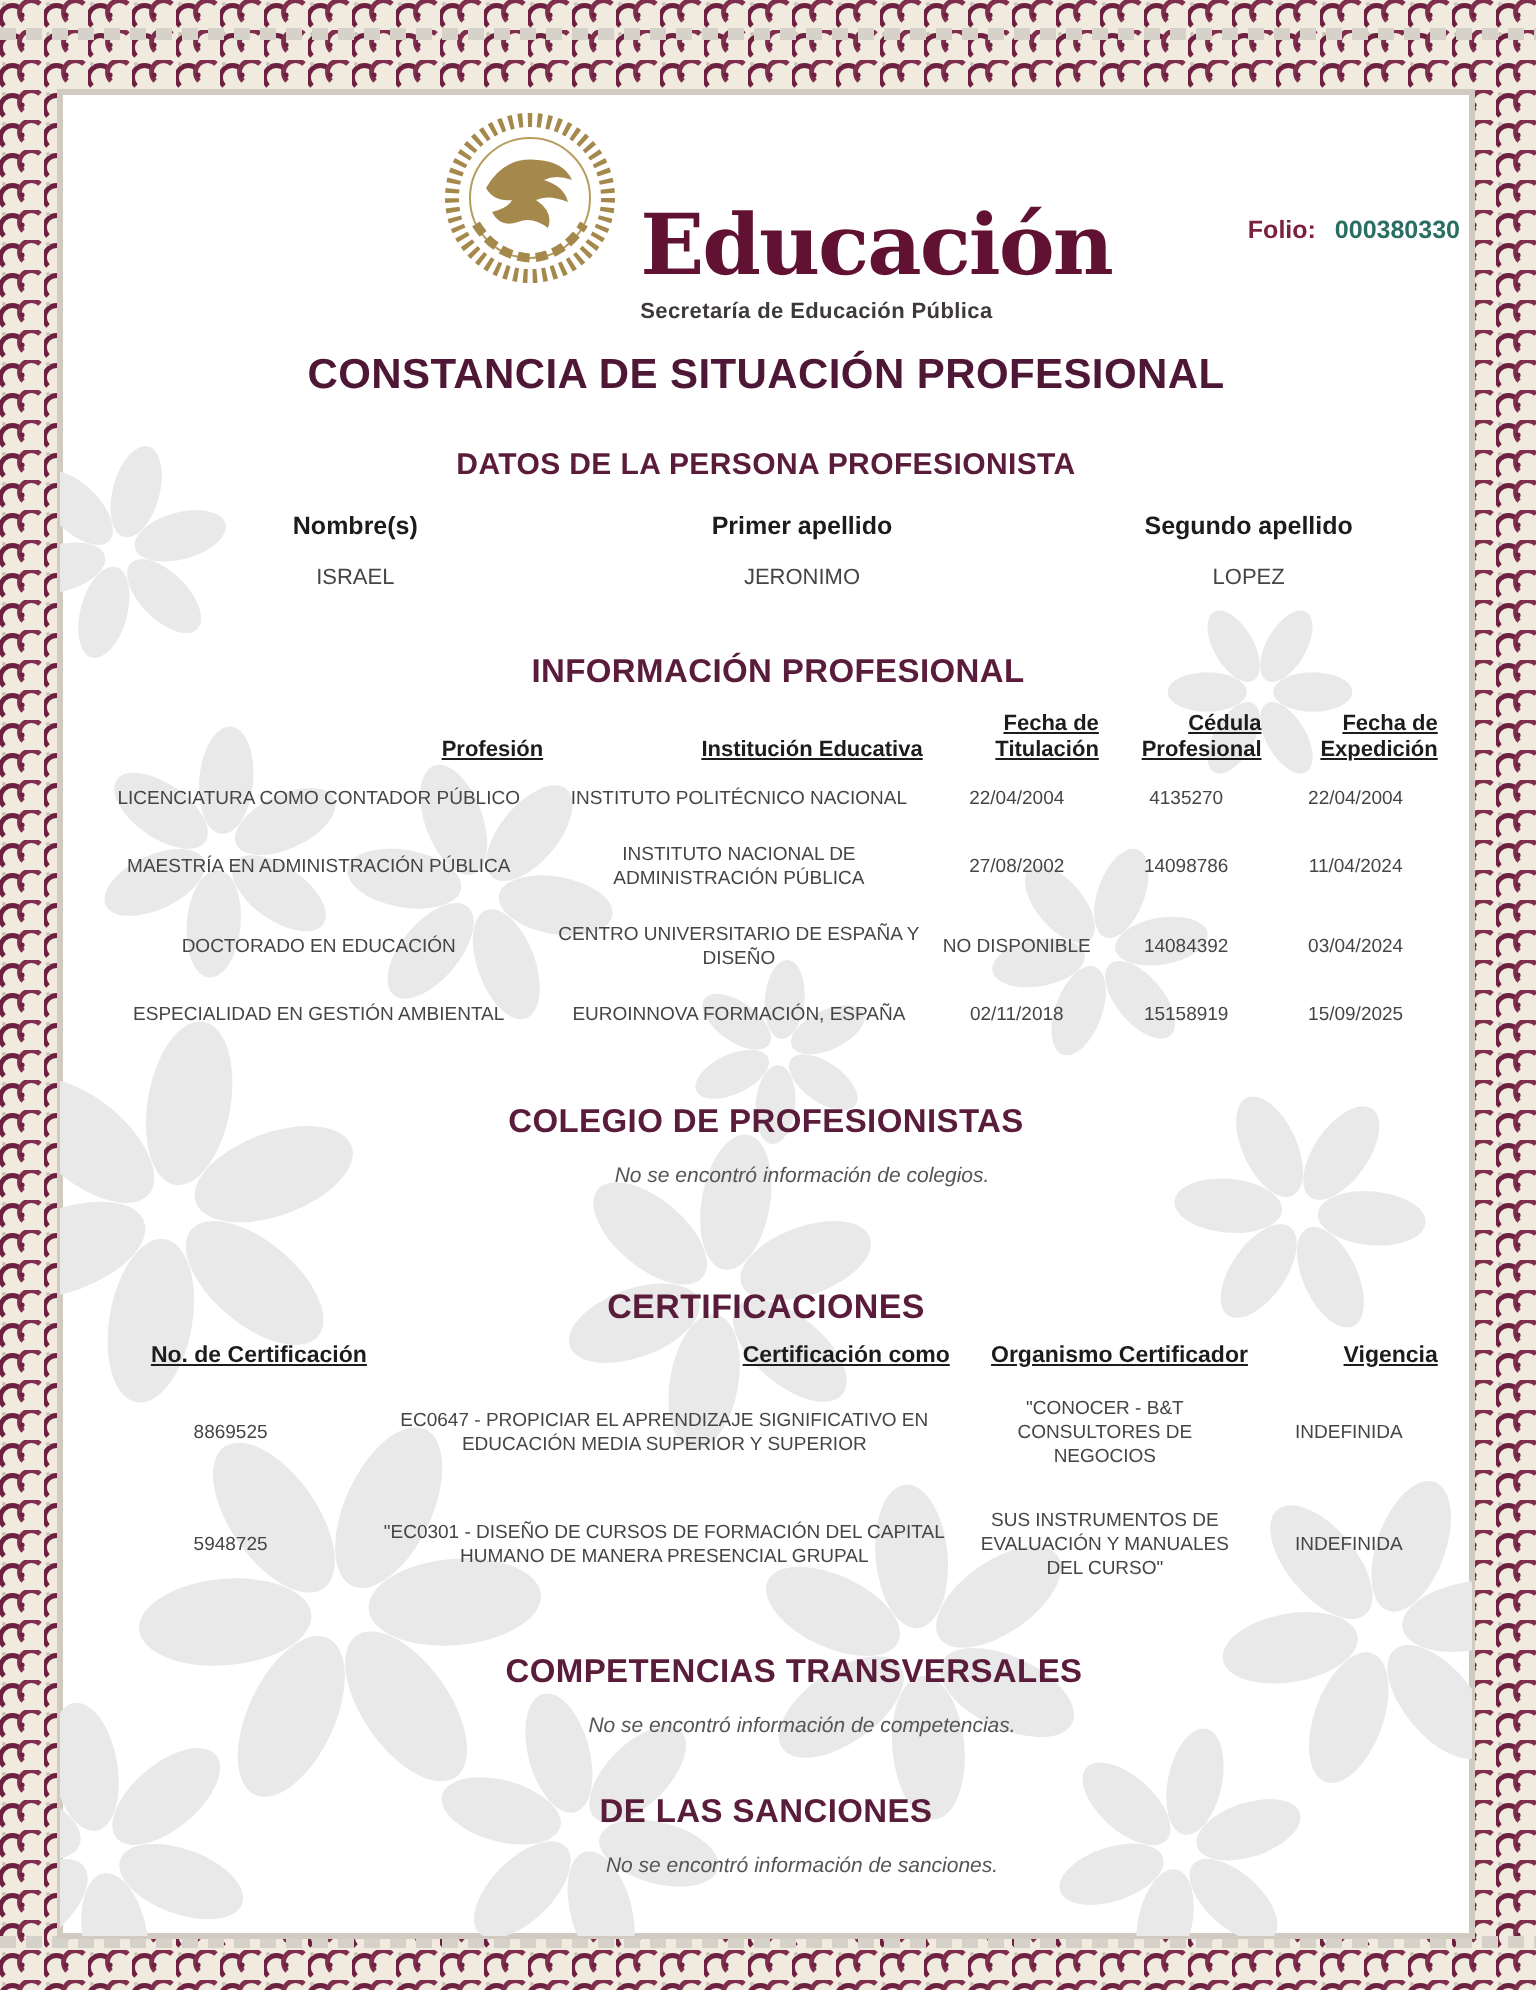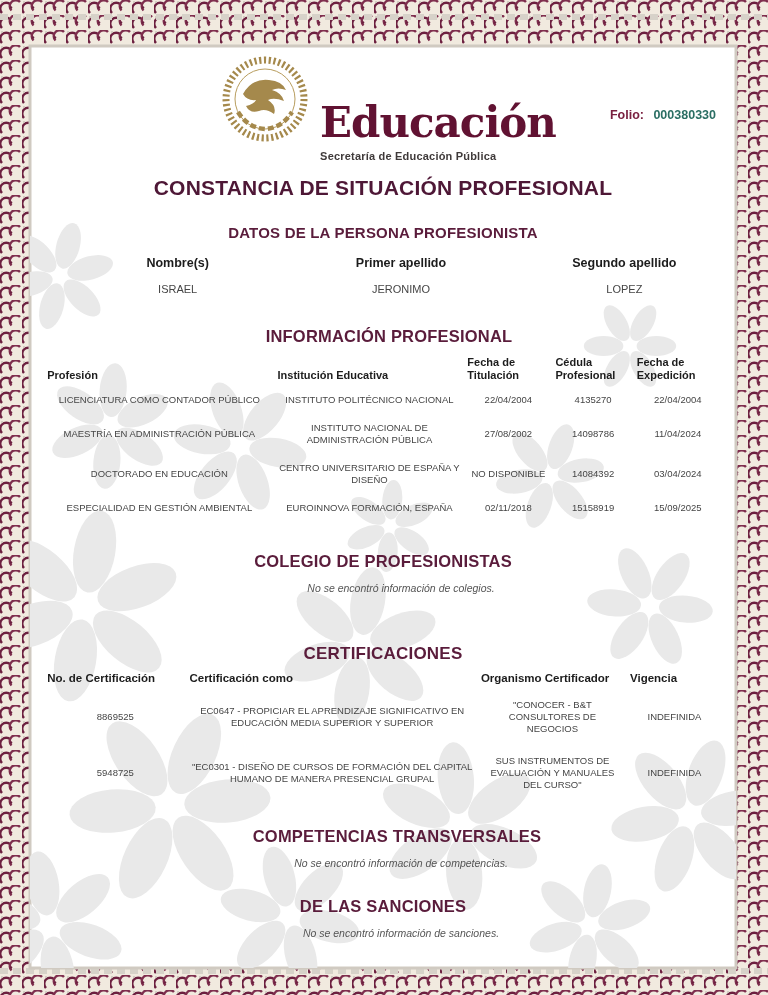--- a/index.html
+++ b/index.html
@@ -18,21 +18,21 @@
 
   
   .header{position:relative;height:108px;padding-top:10px;}
   .logo{display:flex;align-items:flex-start;gap:12px;width:fit-content;margin:0 auto;transform:translateX(6px);}
   .logo-text{padding-top:10px;margin-top:36px;}
   .wordmark{
     font-family:"DejaVu Serif",serif;font-weight:bold;font-size:42px;line-height:1;
     color:#611232;letter-spacing:-1px;
   }
   .logo-subtitle{font-size:11px;font-weight:bold;color:#3f3a3a;margin-top:6px;letter-spacing:.2px;}
-  .folio{position:absolute;right:20px;top:62px;font-size:12.5px;font-weight:bold;}
+  .folio{position:absolute;right:6px;top:62px;font-size:12.5px;font-weight:bold;}
   .folio-label{color:#7a2040;}
   .folio-value{color:#2a6e63;margin-left:6px;}
 
   
   .doc-title{
     text-align:center;font-size:21px;font-weight:bold;color:#4e1736;
     margin-top:12px;letter-spacing:.2px;
   }
   .section-title{text-align:center;font-weight:bold;color:#5a1c3b;letter-spacing:.2px;}
   .st-persona{font-size:15px;margin-top:24px;}
@@ -49,22 +49,22 @@
 
   
   .persona-grid{display:flex;margin-top:15px;text-align:center;padding-left:36px;}
   .persona-col{flex:1;}
   .persona-label{font-size:12.5px;font-weight:bold;color:#1c1c1c;}
   .persona-value{font-size:11px;color:#454545;margin-top:13px;}
 
   
   table{border-collapse:collapse;table-layout:fixed;margin:8px auto 0;width:96%;}
   th{
-    font-size:11px;font-weight:bold;color:#1c1c1c;text-align:left;
-    vertical-align:bottom;padding:2px 3px 4px;line-height:1.2;
+    font-size:11px;font-weight:bold;color:#1c1c1c;text-align:right;
+    vertical-align:bottom;padding:2px 3px 4px;line-height:1.2;text-decoration:underline;
   }
   td{
     font-size:9.5px;color:#454545;text-align:center;vertical-align:middle;
     padding:8px 3px;line-height:1.25;
   }
   table.info col.c0{width:34%;} table.info col.c1{width:28%;}
   table.info col.c2{width:13%;} table.info col.c3{width:12%;}
   table.info col.c4{width:13%;}
   table.cert{margin-top:6px;}
   table.cert col.c0{width:21%;} table.cert col.c1{width:43%;}

